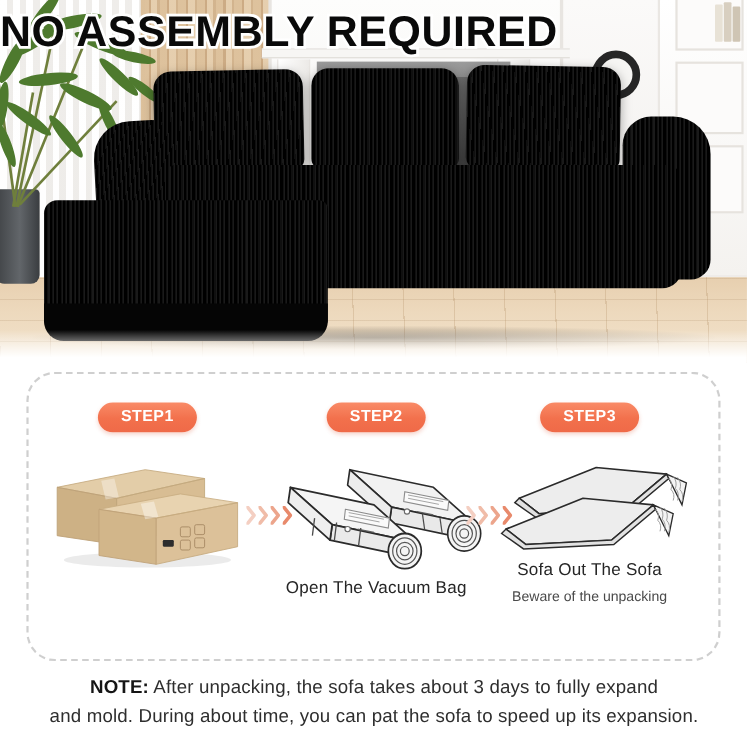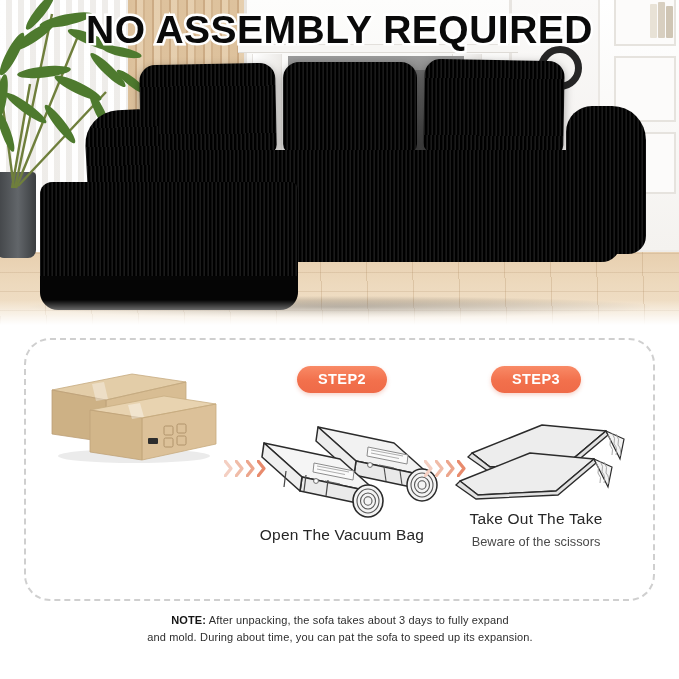--- a/index.html
+++ b/index.html
@@ -147,21 +147,21 @@
     border-radius:0 0 18px 18px; background:#050505;
   }
   .seat-shadow {
     position:absolute; left:30px; top:296px; width:620px; height:22px;
     background:radial-gradient(ellipse at center,rgba(0,0,0,.34),rgba(0,0,0,0) 72%);
   }
 
   
   .headline {
     position:absolute; left:0; top:8px; width:679px;
-    text-align:center; z-index:40;
+    text-align:left; z-index:40;
     font-size:39px; font-weight:bold; letter-spacing:.5px;
     color:#0a0a0a;
     -webkit-text-stroke:5px #ffffff;
     paint-order:stroke fill;
   }
 
   
   .panel {
     position:absolute; left:24px; top:338px; width:631px; height:263px;
     border:2px dashed #cfcfcf; border-radius:26px; background:#ffffff;
@@ -197,21 +197,21 @@
   .a1 { left:198px; }
   .a2 { left:398px; }
   .chev {
     position:absolute; top:2px; width:9px; height:17px;
   }
   .chev svg { display:block; }
 
   
   .note {
     position:absolute; left:40px; top:612px; width:600px;
-    text-align:center; font-size:11px; color:#2e2e2e;
+    text-align:center; font-size:17px; color:#2e2e2e;
     line-height:1.52; letter-spacing:.15px;
   }
   .note b { font-weight:bold; color:#151515; }
 </style>
 </head>
 <body>
 
 <div class="hero">
 
   <div class="wall"></div>
@@ -279,20 +279,21 @@
 
   <div class="floor-fade"></div>
 
   <div class="headline">NO ASSEMBLY REQUIRED</div>
 </div>
 
 <div class="panel">
   <div class="steps">
 
     <div class="step s1">
+      <div class="badge">STEP1</div>
 
       <div class="art">
         <svg width="196" height="112" viewBox="0 0 196 112">
 
           <ellipse cx="98" cy="100" rx="76" ry="7" fill="rgba(0,0,0,.08)"></ellipse>
 
           <polygon points="16,34 96,18 150,26 70,44" fill="#e3cda8"></polygon>
           <polygon points="16,34 70,44 70,86 16,78" fill="#cdb185"></polygon>
           <polygon points="70,44 150,26 150,68 70,86" fill="#d8bd93"></polygon>
           <polygon points="16,34 96,18 150,26 70,44" fill="none" stroke="#c6ab80" stroke-width=".8"></polygon>
@@ -454,22 +455,22 @@
           <path d="M18 76 L38 90 L120 86 L158 54 L156 50 L118 82 L40 86 L22 72 Z" fill="#e2e2e2" stroke="#2b2b2b" stroke-width="1.3"></path>
           <path d="M156 50 L174 58 L170 78 L158 54 Z" fill="#f4f4f4" stroke="#2b2b2b" stroke-width="1.2"></path>
           <g stroke="#9d9d9d" stroke-width=".9" fill="none">
             <path d="M158 54 Q162 58 160 64 Q164 68 162 74"></path>
             <path d="M162 52 Q166 57 164 63 Q168 67 166 74"></path>
             <path d="M166 53 Q170 58 168 64 Q172 68 170 75"></path>
           </g>
         </svg>
       </div>
 
-      <div class="caption cap3-main">Take Out The Take</div>
-      <div class="caption-sub">Beware of the scissors</div>
+      <div class="caption cap3-main">Sofa Out The Sofa</div>
+      <div class="caption-sub">Beware of the unpacking</div>
     </div>
 
   </div>
 </div>
 
 <div class="note">
   <div><b>NOTE:</b><span> After unpacking, the sofa takes about 3 days to fully expand</span></div>
   <div>and mold. During about time, you can pat the sofa to speed up its expansion.</div>
 </div>
 

